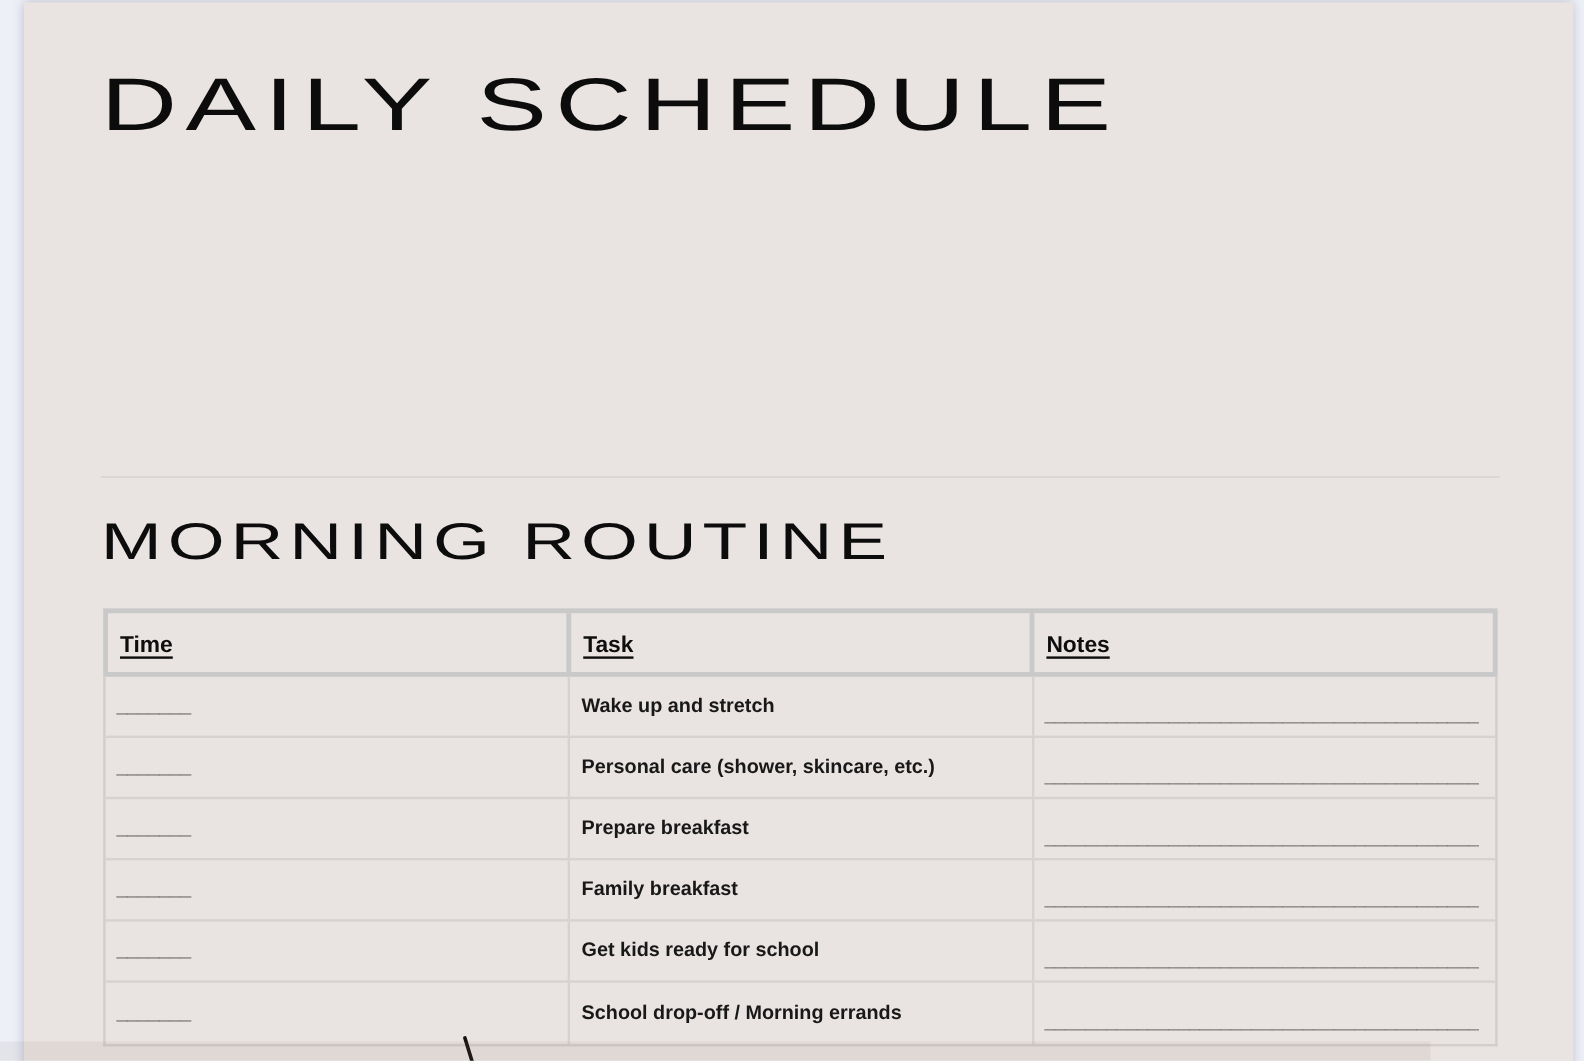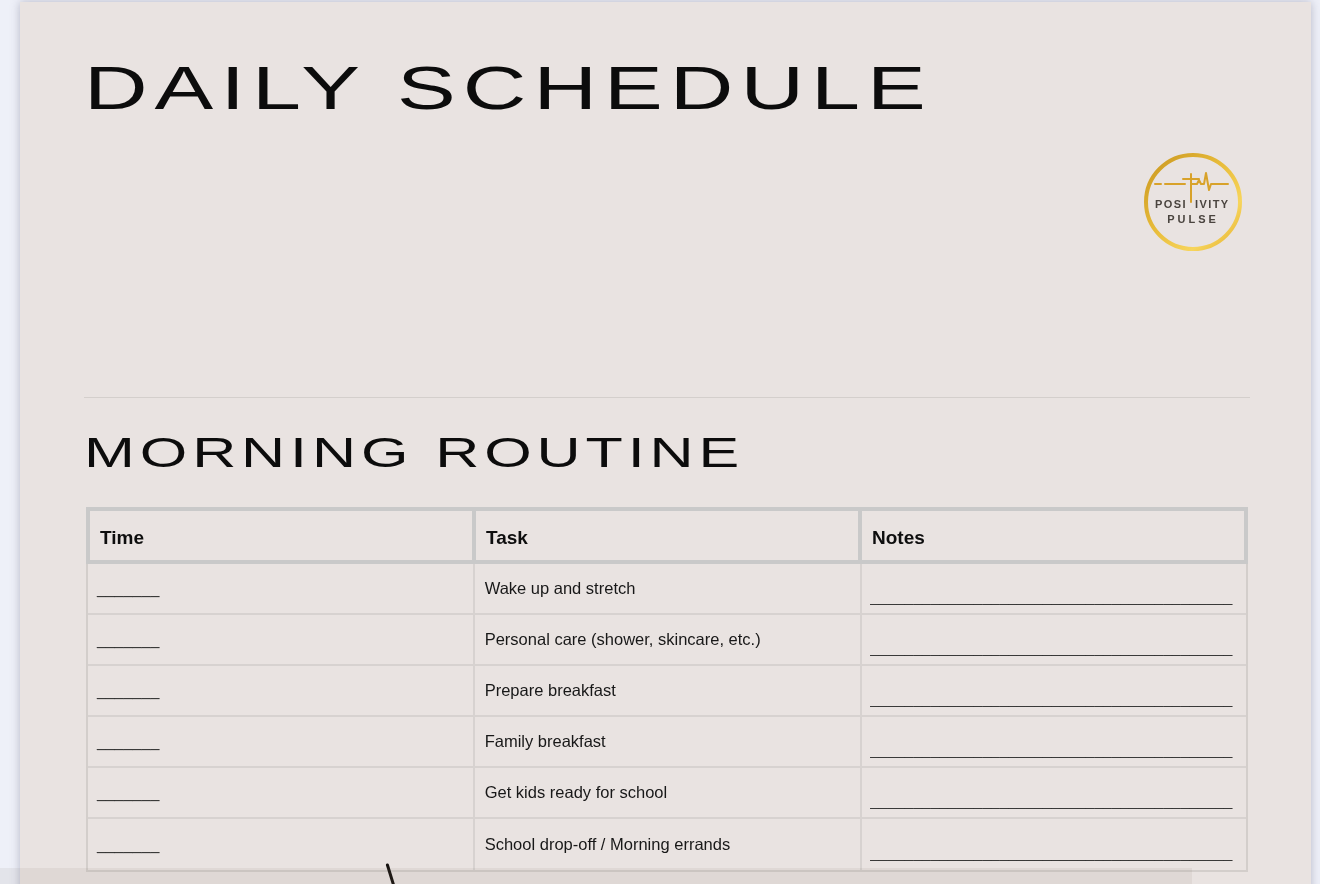--- a/index.html
+++ b/index.html
@@ -76,32 +76,34 @@
     border: 4px solid #c9c9c9;
     background: #e9e3e1;
   }
   .th {
     flex: 1 1 0;
     border-right: 4px solid #c9c9c9;
     padding: 16px 0 0 10px;
     font-size: 19px;
     font-weight: bold;
     color: #0e0e0e;
+    text-decoration: underline;
     text-decoration-thickness: 2px;
     text-underline-offset: 4px;
   }
   .th:last-child { border-right: none; }
   .tbody {
     border: 2px solid #d3cecb;
     border-top: none;
   }
   .trow {
     display: flex;
     height: 51px;
     border-bottom: 2px solid #d7d2d0;
+    font-weight: bold;
   }
   .trow:last-child { border-bottom: none; }
   .cell {
     flex: 1 1 0;
     display: flex;
     align-items: center;
     border-right: 2px solid #d7d2d0;
     overflow: hidden;
     white-space: nowrap;
   }
@@ -127,37 +129,20 @@
   }
 </style>
 </head>
 <body>
 
 <div class="viewer">
   <div class="page">
 
     <h1 class="display doc-title">DAILY SCHEDULE</h1>
 
-    <div class="logo">
-      <svg width="104" height="108" viewBox="0 0 104 104">
-        <defs>
-          <linearGradient id="goldRing" x1="0" y1="0" x2="1" y2="1">
-            <stop offset="0" stop-color="#c9961f"></stop>
-            <stop offset="0.45" stop-color="#e8bc3a"></stop>
-            <stop offset="0.75" stop-color="#f7d55c"></stop>
-            <stop offset="1" stop-color="#e3ae2e"></stop>
-          </linearGradient>
-        </defs>
-        <circle cx="52" cy="52" r="47" fill="none" stroke="url(#goldRing)" stroke-width="4"></circle>
-        <path d="M14 34 L20 34 M24 34 L44 34 M50 24 L50 52 M42 29 L58 29 M50 34 L56 34 L58 30 L60 34 L63 34 L65 23 L68 40 L70 34 L87 34" fill="none" stroke="#d8a22a" stroke-width="2" stroke-linecap="round" stroke-linejoin="round"></path>
-        <text x="46" y="58" text-anchor="end" font-size="11" font-weight="bold" letter-spacing="1.4" fill="#4a443f" font-family="Liberation Sans, sans-serif">POSI</text>
-        <text x="54" y="58" text-anchor="start" font-size="11" font-weight="bold" letter-spacing="1.4" fill="#4a443f" font-family="Liberation Sans, sans-serif">IVITY</text>
-        <text x="52" y="73" text-anchor="middle" font-size="11" font-weight="bold" letter-spacing="3" fill="#4a443f" font-family="Liberation Sans, sans-serif">PULSE</text>
-      </svg>
-    </div>
 
 
     <div class="divider"></div>
 
     <h2 class="display section-title">MORNING ROUTINE</h2>
 
     <div class="schedule-table">
       <div class="thead">
         <div class="th">Time</div>
         <div class="th">Task</div>

